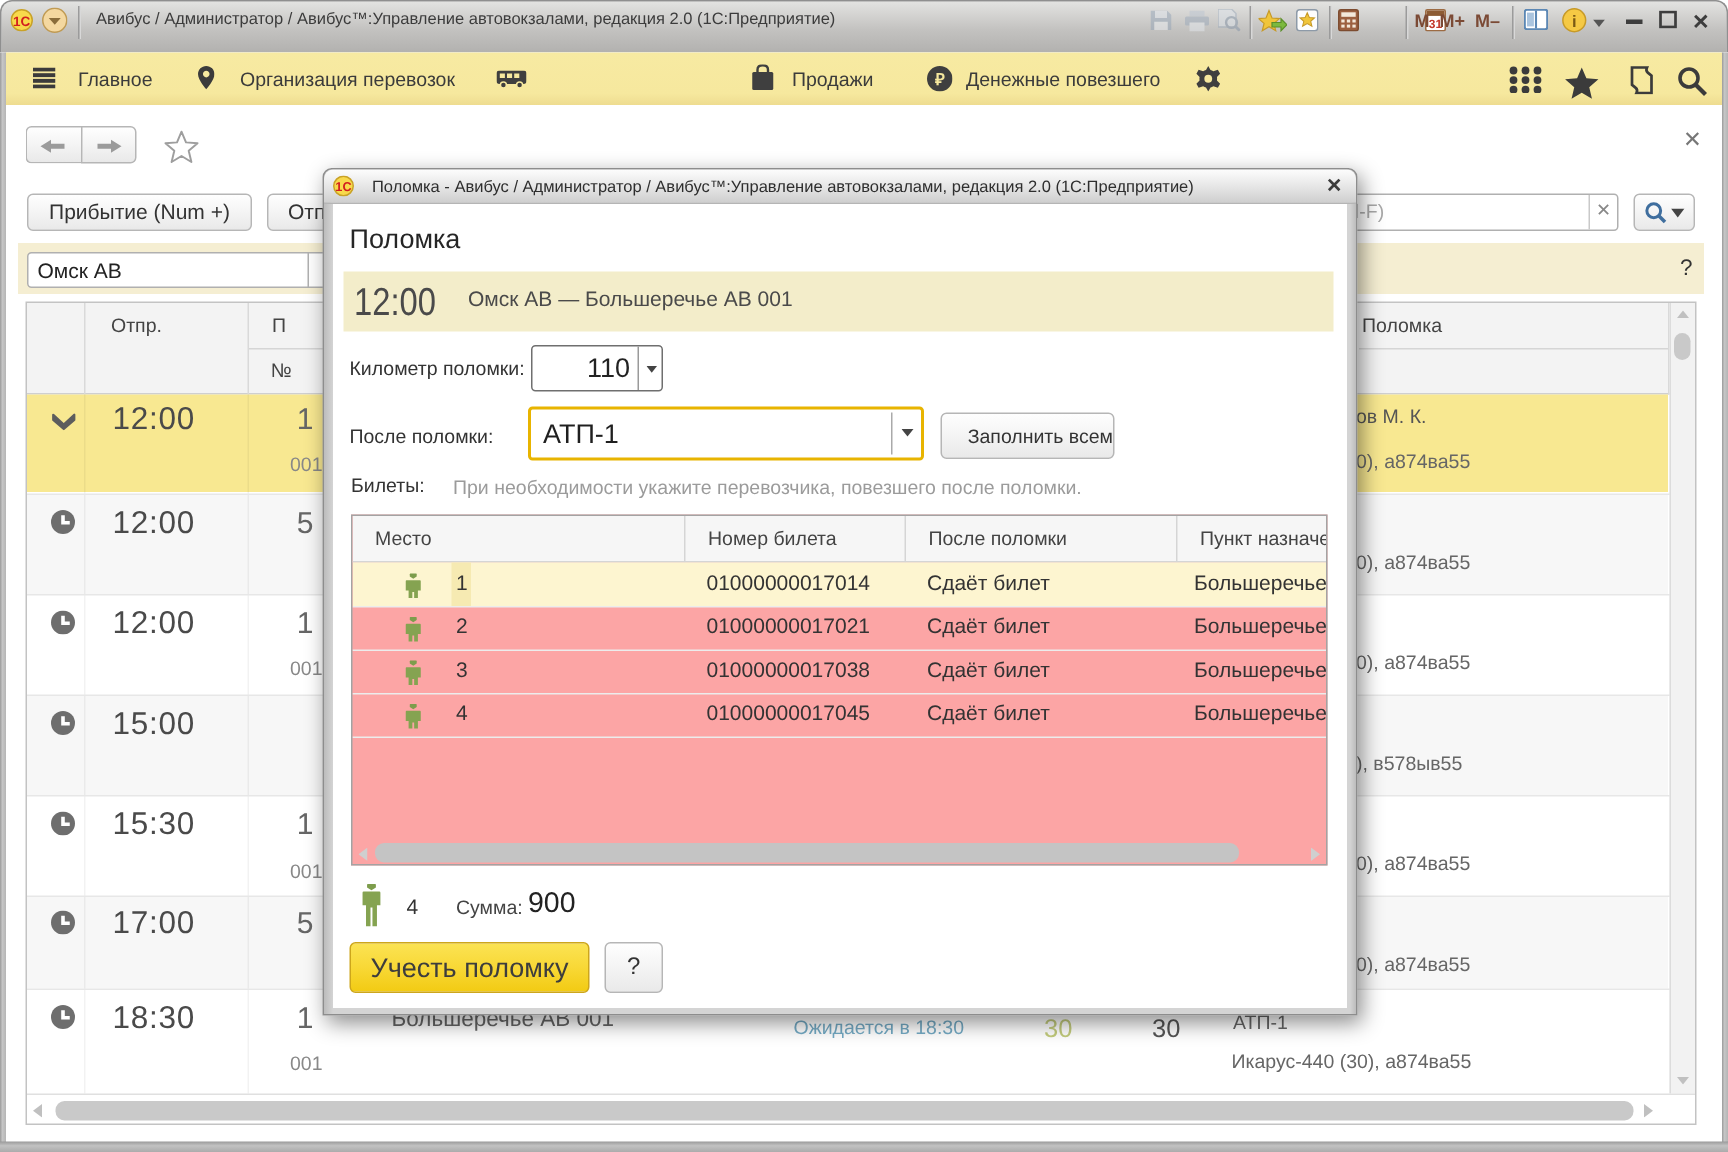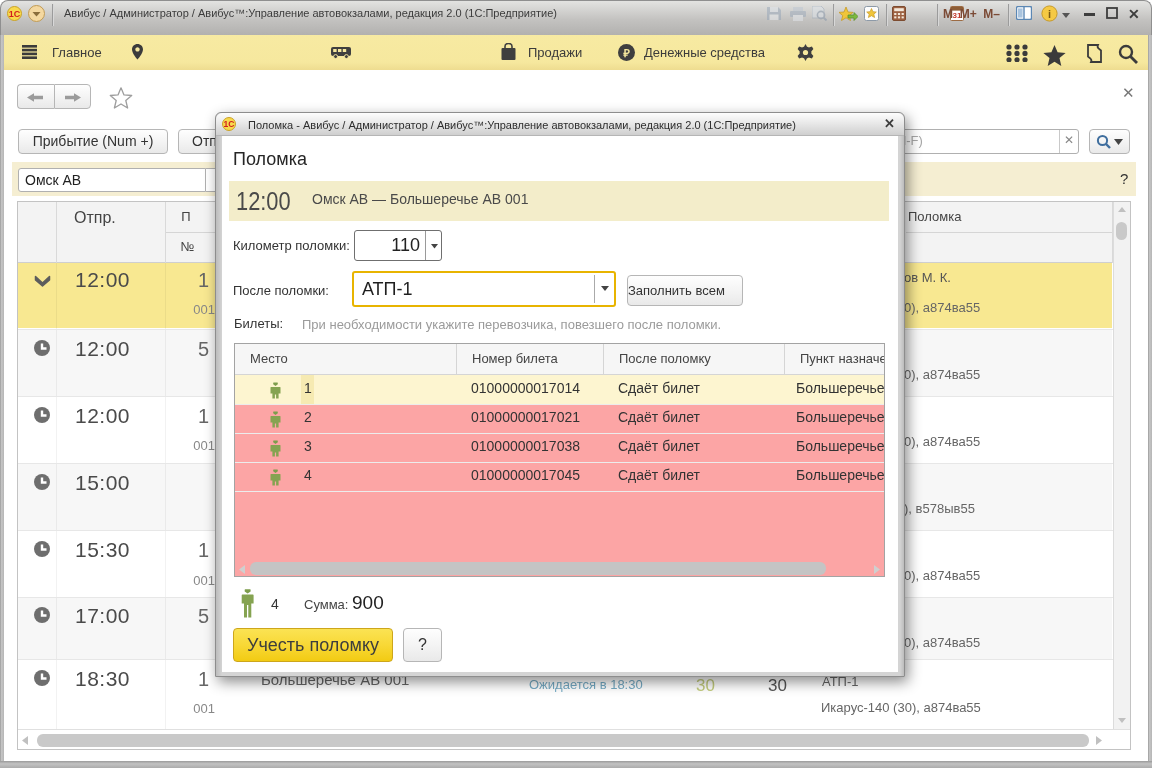--- a/index.html
+++ b/index.html
@@ -163,20 +163,21 @@
           <rect y="11.4" width="15" height="2.6"></rect>
         </g>
       </svg>
     </div>
   <div class="a mi" style="left:52px">Главное</div>
   <div class="a" style="left:132px;top:44px">
       <svg width="11" height="16">
         <path d="M5.5 0 C2.4 0 0 2.4 0 5.4 C0 9.5 5.5 15.5 5.5 15.5 C5.5 15.5 11 9.5 11 5.4 C11 2.4 8.6 0 5.5 0 Z M5.5 7.6 C4.3 7.6 3.3 6.6 3.3 5.4 C3.3 4.2 4.3 3.2 5.5 3.2 C6.7 3.2 7.7 4.2 7.7 5.4 C7.7 6.6 6.7 7.6 5.5 7.6 Z" fill="#3b3b3b"></path>
       </svg>
     </div>
+  <div class="a mi" style="left:160px">Организация перевозок</div>
   <div class="a" style="left:331px;top:47px">
       <svg width="20" height="12">
         <rect x="0" y="0" width="20" height="9" rx="2" fill="#3f3f3f"></rect>
         <rect x="2.2" y="2" width="3.4" height="3" fill="#f6e89e"></rect>
         <rect x="7" y="2" width="3.4" height="3" fill="#f6e89e"></rect>
         <rect x="11.8" y="2" width="3.4" height="3" fill="#f6e89e"></rect>
         <circle cx="4.6" cy="9.6" r="2" fill="#3f3f3f" stroke="#f6e89e" stroke-width="1"></circle>
         <circle cx="15.4" cy="9.6" r="2" fill="#3f3f3f" stroke="#f6e89e" stroke-width="1"></circle>
       </svg>
     </div>
@@ -186,21 +187,21 @@
         <rect x="0.5" y="5" width="14" height="12" rx="1" fill="#3f3f3f"></rect>
       </svg>
     </div>
   <div class="a mi" style="left:528px">Продажи</div>
   <div class="a" style="left:618px;top:44px">
       <svg width="17" height="17">
         <circle cx="8.5" cy="8.5" r="8.5" fill="#3f3f3f"></circle>
         <text x="8.7" y="12.6" font-size="11" font-weight="bold" fill="#f6e89e" text-anchor="middle">₽</text>
       </svg>
     </div>
-  <div class="a mi" style="left:644px">Денежные средства</div>
+  <div class="a mi" style="left:644px">Денежные повезшего</div>
   <div class="a" style="left:797px;top:44px">
       <svg width="17" height="17">
         <path d="M8.5 0 L10 2.7 A6 6 0 0 1 11.9 3.5 L14.9 2.5 L16.4 5.1 L14.3 7.4 A6 6 0 0 1 14.3 9.6 L16.4 11.9 L14.9 14.5 L11.9 13.5 A6 6 0 0 1 10 14.3 L8.5 17 L7 14.3 A6 6 0 0 1 5.1 13.5 L2.1 14.5 L0.6 11.9 L2.7 9.6 A6 6 0 0 1 2.7 7.4 L0.6 5.1 L2.1 2.5 L5.1 3.5 A6 6 0 0 1 7 2.7 Z" fill="#3f3f3f"></path>
         <circle cx="8.5" cy="8.5" r="2.6" fill="#f6e89e"></circle>
       </svg>
     </div>
   <div class="a" style="left:1006px;top:44px">
       <svg width="24" height="18">
         <g fill="#3b3b3b">
           <circle cx="3" cy="3" r="2.6"></circle>
@@ -275,21 +276,21 @@
       </svg>
     </div>
 
   <div class="a" id="band"></div>
   <div class="a" style="left:18px;top:168px;width:188px;height:24px;background:#fff;border:1px solid #b0b0b0;border-radius:3px 0 0 3px;font-size:14px;color:#222;line-height:22px;padding-left:6px">Омск АВ</div>
   <div class="a" style="left:206px;top:168px;width:12px;height:24px;background:#fff;border:1px solid #b0b0b0;border-left:none"></div>
   <div class="a" style="left:1120px;top:170px;font-size:15px;color:#333">?</div>
 
   <div class="a" id="mtable">
     <div class="a" id="mhead"></div>
-    <div class="a" style="left:56px;top:7px;font-size:16px;color:#444">Отпр.</div>
+    <div class="a" style="left:56px;top:7px;font-size:13px;color:#444">Отпр.</div>
     <div class="a" style="left:148px;top:7px;width:40px;text-align:center;font-size:13px;color:#444">П</div>
     <div class="a" style="left:148px;top:30px;width:50px;height:1px;background:#d5d5d5"></div>
     <div class="a" style="left:148px;top:37px;width:43px;text-align:center;font-size:13px;color:#444">№</div>
     <div class="a hv" style="left:38px;top:0;width:1px;height:61px"></div>
     <div class="a hv" style="left:147px;top:0;width:1px;height:61px"></div>
 
     <div class="a" style="left:890px;top:7px;font-size:13px;color:#444">Поломка</div>
     <div class="a" style="left:888px;top:30px;width:206px;height:1px;background:#d5d5d5"></div>
     <div class="a hv" style="left:1094px;top:0;width:1px;height:61px"></div>
 
@@ -350,21 +351,21 @@
       </svg>
     <div class="a time" style="top:463px"><span>18:30</span></div>
     <div class="a num1" style="left:148px;top:463px;width:43px">1</div>
     <div class="a num2" style="left:148px;top:499px;width:49px">001</div>
 
     <div class="a" style="left:243px;top:469px;font-size:15px;color:#666">Большеречье АВ 001</div>
     <div class="a" style="left:511px;top:475px;font-size:13px;color:#74aac4">Ожидается в 18:30</div>
     <div class="a" style="left:650px;top:474px;width:47px;font-size:17px;color:#c3cc7d;text-align:right;line-height:20px">30</div>
     <div class="a" style="left:720px;top:474px;width:49px;font-size:17px;color:#555;text-align:right;line-height:20px">30</div>
     <div class="a" style="left:804px;top:472px;font-size:13px;color:#666">АТП-1</div>
-    <div class="a" style="left:803px;top:498px;font-size:13px;color:#666">Икарус-140 (30), а874ва55</div>
+    <div class="a" style="left:803px;top:498px;font-size:13px;color:#666">Икарус-440 (30), а874ва55</div>
 
     <div class="a" style="left:886px;top:68px;font-size:13px;color:#555">ов М. К.</div>
     <div class="a" style="left:886px;top:98px;font-size:13px;color:#666">0), а874ва55</div>
     <div class="a" style="left:886px;top:165px;font-size:13px;color:#666">0), а874ва55</div>
     <div class="a" style="left:886px;top:232px;font-size:13px;color:#666">0), а874ва55</div>
     <div class="a" style="left:886px;top:299px;font-size:13px;color:#666">), в578ыв55</div>
     <div class="a" style="left:886px;top:366px;font-size:13px;color:#666">0), а874ва55</div>
     <div class="a" style="left:886px;top:433px;font-size:13px;color:#666">0), а874ва55</div>
 
     <div class="a sbtrack" style="left:1095px;top:0;width:17px;height:527px;border-left:1px solid #dcdcdc"></div>
@@ -420,28 +421,28 @@
         </div>
       <div class="a dlab" style="left:11px;top:147px">После поломки:</div>
       <div class="a" style="left:130px;top:135px;width:264px;height:36px;border:2px solid #e8b400;border-radius:3px;background:#fff"></div>
       <div class="a" style="left:140px;top:143px;font-size:18px;color:#1f1f1f">АТП-1</div>
       <div class="a" style="left:372px;top:139px;width:1px;height:28px;background:#aaa"></div>
       <div class="a" style="left:379px;top:150px">
           <svg width="9" height="6">
             <path d="M0 0 L8 0 L4 5 Z" fill="#444"></path>
           </svg>
         </div>
-      <div class="a btn" style="left:405px;top:139px;width:116px;height:31px;text-align:left;line-height:29px;font-size:13px">Заполнить всем</div>
+      <div class="a btn" style="left:405px;top:139px;width:116px;height:31px;text-align:right;line-height:29px;font-size:13px">Заполнить всем</div>
       <div class="a dlab" style="left:12px;top:180px">Билеты:</div>
       <div class="a" style="left:80px;top:181px;font-size:13px;color:#9b9b9b">При необходимости укажите перевозчика, повезшего после поломки.</div>
       <div class="a" id="dtable">
         <div class="a" id="dthead"></div>
         <div class="a dth" style="left:15px">Место</div>
         <div class="a dth" style="left:237px">Номер билета</div>
-        <div class="a dth" style="left:384px">После поломку</div>
+        <div class="a dth" style="left:384px">После поломки</div>
         <div class="a dth" style="left:565px">Пункт назначе</div>
         <div class="a dvline" style="left:221px"></div>
         <div class="a dvline" style="left:368px"></div>
         <div class="a dvline" style="left:549px"></div>
         <div class="a" style="left:0;top:31px;width:649px;height:29px;background:#fdf5d0"></div>
         <div class="a" style="left:66px;top:31px;width:13px;height:29px;background:#f6eab2"></div>
         <svg class="a" style="left:35px;top:38px" width="11" height="17">
             <path d="M3.6 0.4 L7.4 0.4 Q7.8 0.4 7.8 0.9 L7.8 2.3 L5.5 3.9 L3.2 2.3 L3.2 0.9 Q3.2 0.4 3.6 0.4 Z" fill="#7d9d4c"></path>
             <path d="M1 4.9 L10 4.9 Q10.5 4.9 10.5 5.5 L10.5 11.6 L8.6 11.6 L8.6 16.6 L6.1 16.6 L6.1 12.6 L4.9 12.6 L4.9 16.6 L2.4 16.6 L2.4 11.6 L0.5 11.6 L0.5 5.5 Q0.5 4.9 1 4.9 Z" fill="#85a351"></path>
           </svg>

